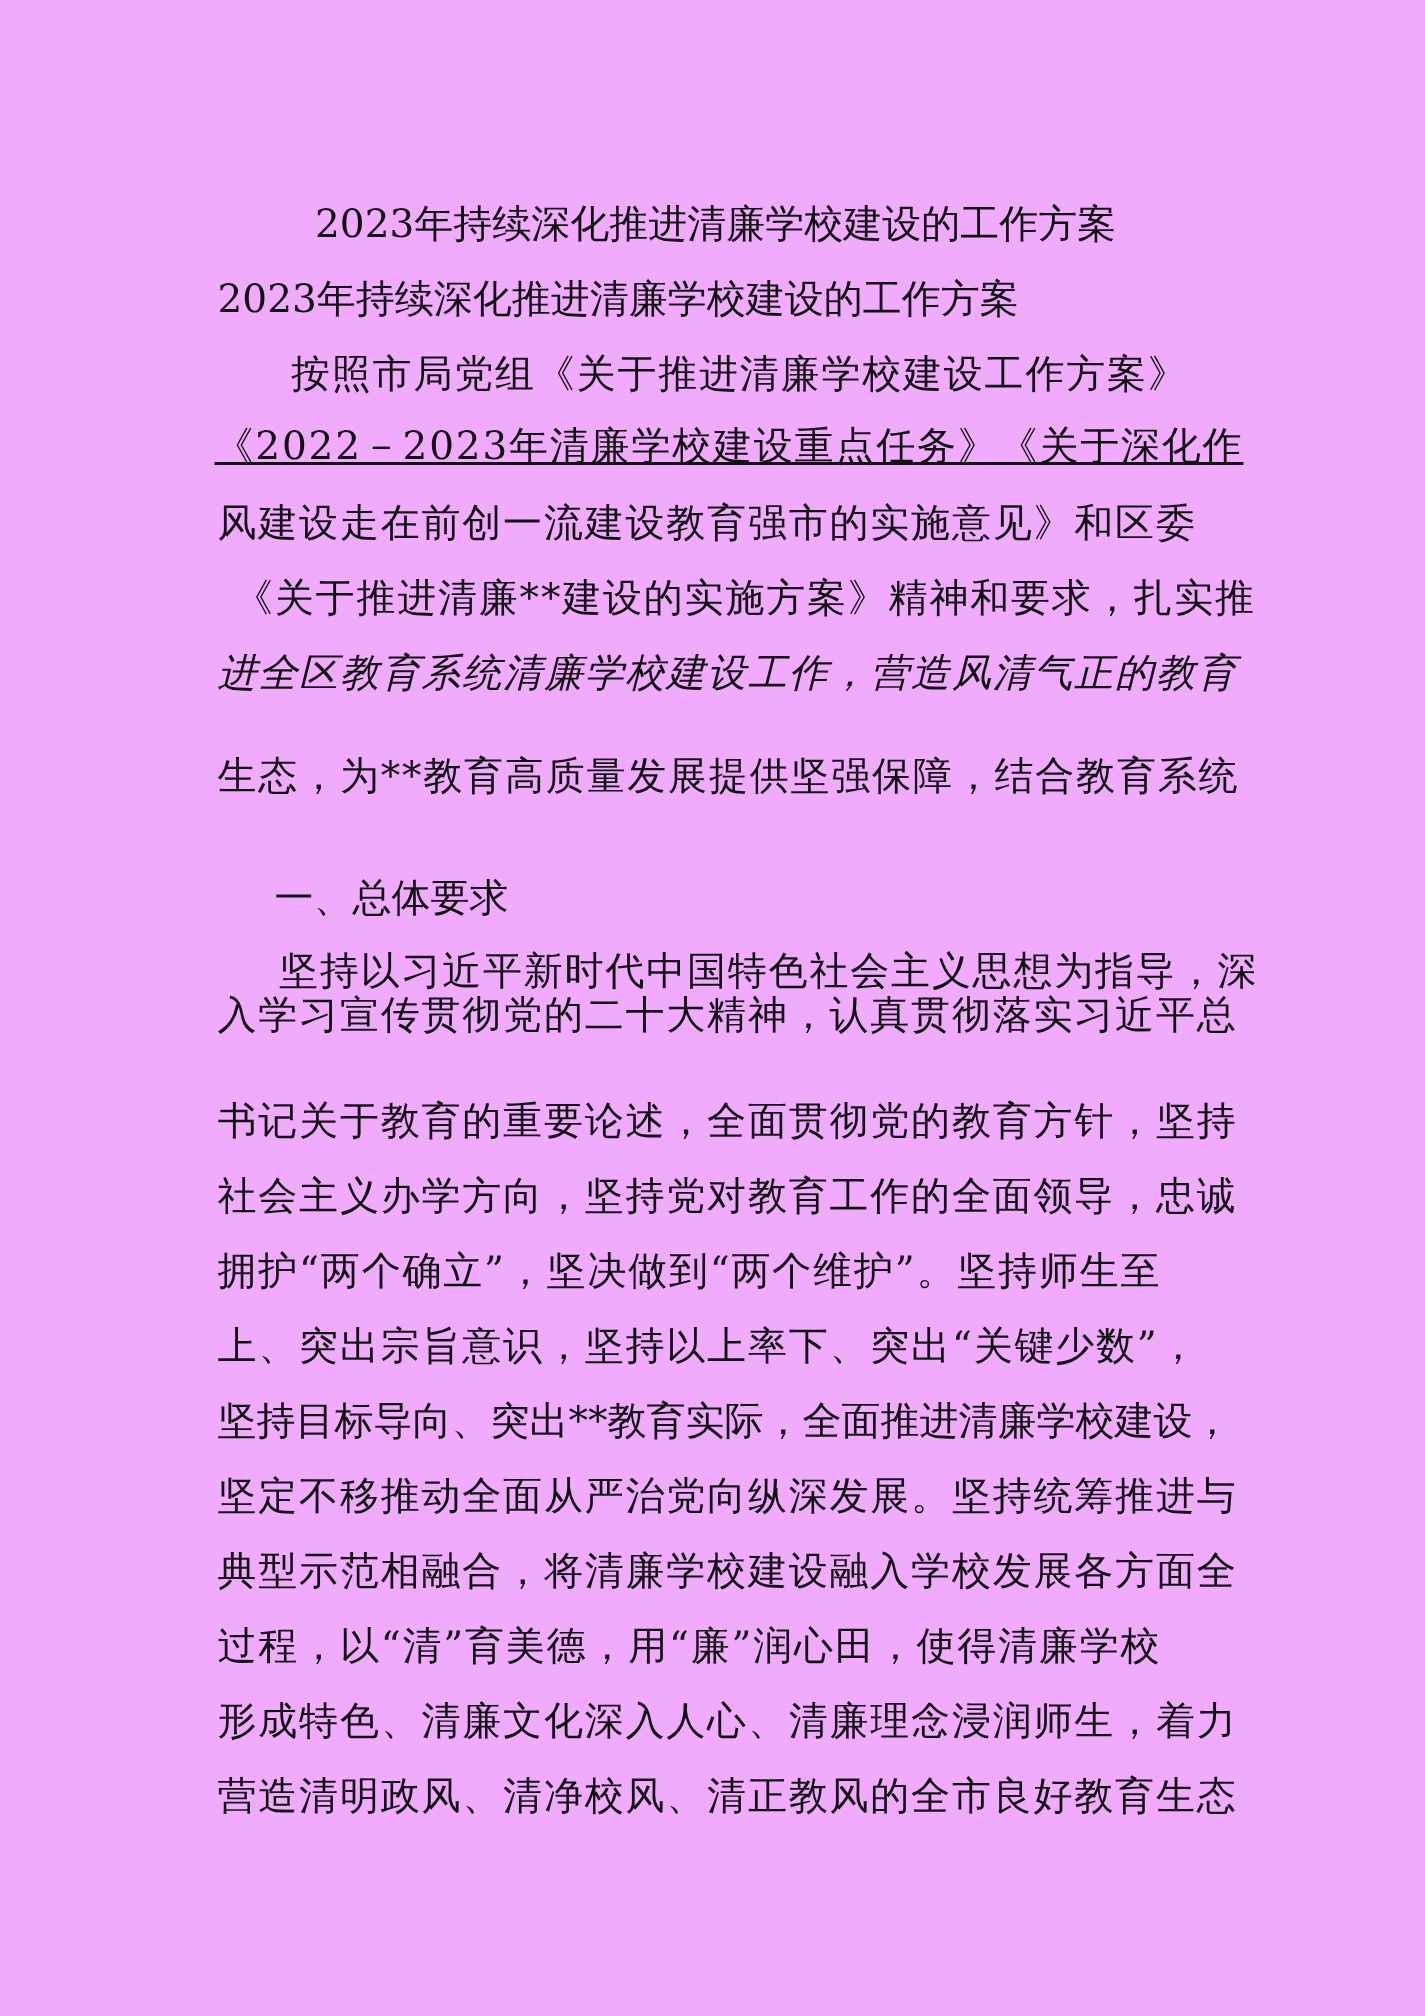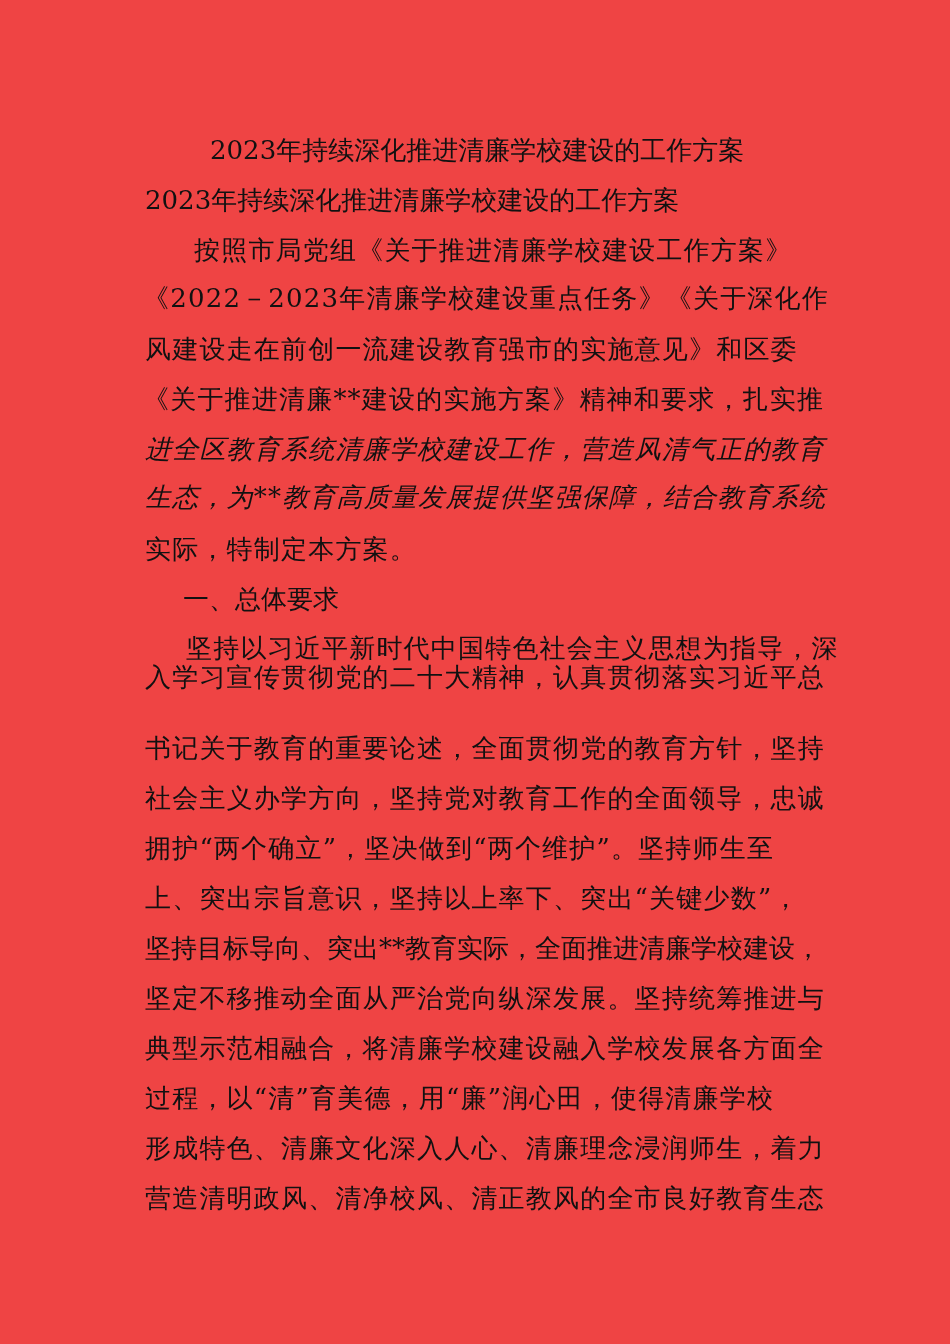--- a/index.html
+++ b/index.html
@@ -1,17 +1,17 @@
 <!DOCTYPE html>
 <html><head>
 <meta charset="utf-8">
 <style>
   html, body { margin: 0; padding: 0; background: #ffffff; }
   body { width: 950px; height: 1344px; position: relative; overflow: hidden; }
-  .page { position: absolute; left: 0; top: 0; width: 950px; height: 1344px; background: #ef4444; }
+  .page { position: absolute; left: 0; top: 0; width: 950px; height: 1344px; background: #f0abfc; }
   .line {
     position: absolute;
     left: 145px;
     white-space: nowrap;
     color: #111;
     font-family: "DejaVu Serif", "Liberation Serif", serif;
     font-size: 26px;
     line-height: 34px;
     height: 34px;
   }
@@ -22,26 +22,25 @@
   .spread { letter-spacing: 1.2px; }
 </style>
 </head>
 <body>
 
 <div class="page">
   <div class="line title" style="top:133px;">2023年持续深化推进清廉学校建设的工作方案</div>
   <div class="line" style="top:183px;">2023年持续深化推进清廉学校建设的工作方案</div>
 
   <div class="line indent2 spread" style="top:233px;">按照市局党组《关于推进清廉学校建设工作方案》</div>
-  <div class="line spread" style="top:281px; left:143px;">《2022－2023年清廉学校建设重点任务》《关于深化作</div>
+  <div class="line spread" style="top:281px; left:143px;text-decoration:underline;">《2022－2023年清廉学校建设重点任务》《关于深化作</div>
   <div class="line spread" style="top:332px;">风建设走在前创一流建设教育强市的实施意见》和区委</div>
-  <div class="line spread" style="top:382px; left:143px;">《关于推进清廉**建设的实施方案》精神和要求，扎实推</div>
+  <div class="line spread" style="top:382px; left:156px;">《关于推进清廉**建设的实施方案》精神和要求，扎实推</div>
   <div class="line spread" style="top:432px;font-style:italic;">进全区教育系统清廉学校建设工作，营造风清气正的教育</div>
-  <div class="line spread" style="top:480px;font-style:italic;">生态，为**教育高质量发展提供坚强保障，结合教育系统</div>
-  <div class="line spread" style="top:532px;">实际，特制定本方案。</div>
+  <div class="line spread" style="top:501px;">生态，为**教育高质量发展提供坚强保障，结合教育系统</div>
 
   <div class="line indent-h" style="top:582px;">一、总体要求</div>
 
   <div class="line indent-p spread" style="top:631px;">坚持以习近平新时代中国特色社会主义思想为指导，深</div>
   <div class="line spread" style="top:660px;">入学习宣传贯彻党的二十大精神，认真贯彻落实习近平总</div>
   <div class="line spread" style="top:731px;">书记关于教育的重要论述，全面贯彻党的教育方针，坚持</div>
   <div class="line spread" style="top:781px;text-align:right;">社会主义办学方向，坚持党对教育工作的全面领导，忠诚</div>
   <div class="line spread" style="top:831px;">拥护“两个确立”，坚决做到“两个维护”。坚持师生至</div>
   <div class="line spread" style="top:881px;">上、突出宗旨意识，坚持以上率下、突出“关键少数”，</div>
   <div class="line" style="top:931px;">坚持目标导向、突出**教育实际，全面推进清廉学校建设，</div>

